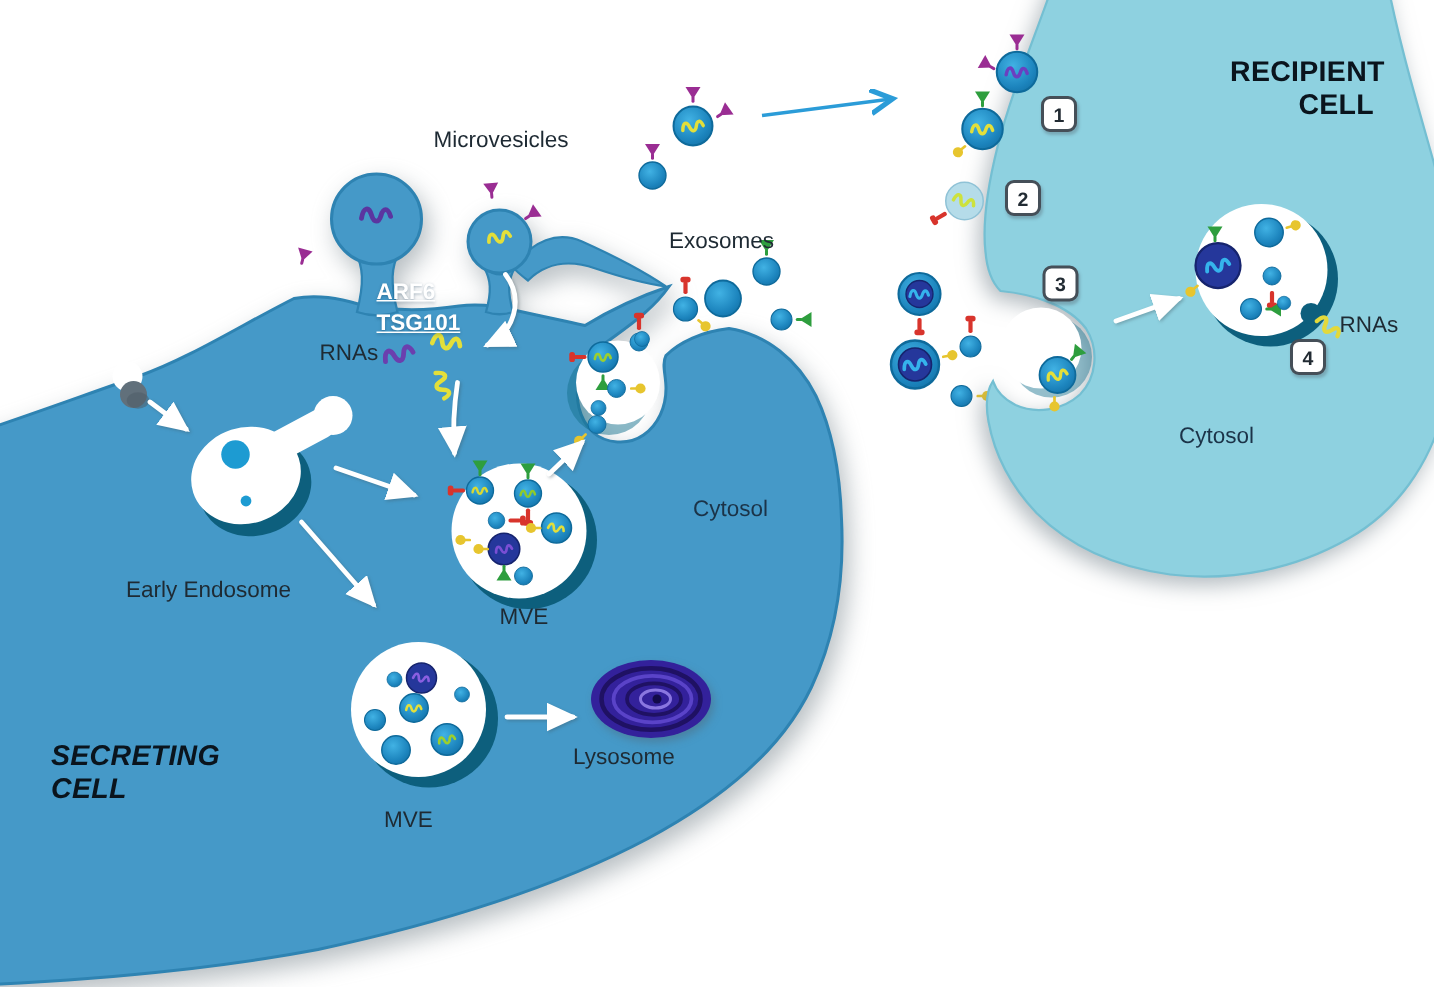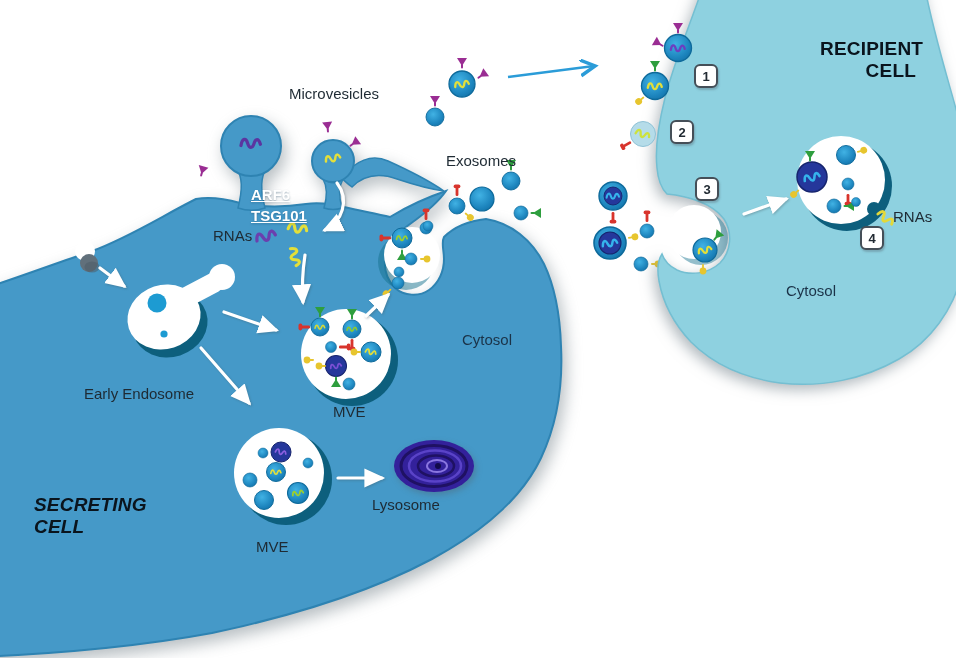--- a/index.html
+++ b/index.html
@@ -315,21 +315,21 @@
 
 <div class="lb" style="left:333px;top:402px;">MVE</div>
 <div class="lb" style="left:84px;top:384px;">Early Endosome</div>
 
 <div class="lb lb-title" style="left:34px;top:494px;font-style:italic;">
   <div>SECRETING</div>
   <div>CELL</div>
 </div>
 
 <div class="lb" style="left:256px;top:537px;">MVE</div>
-<div class="lb" style="left:372px;top:495px;">Lysosome</div>
+<div class="lb" style="left:382px;top:495px;">Lysosome</div>
 
 <div class="lb lb-title" style="left:820px;top:38px;width:96px;text-align:right;">
   <div>RECIPIENT</div>
   <div>CELL</div>
 </div>
 
 <div class="lb" style="left:786px;top:281px;color:#1b3348;">Cytosol</div>
 <div class="lb" style="left:893px;top:207px;">RNAs</div>
 
 <div class="badge" style="left:694px;top:64px;">1</div>

